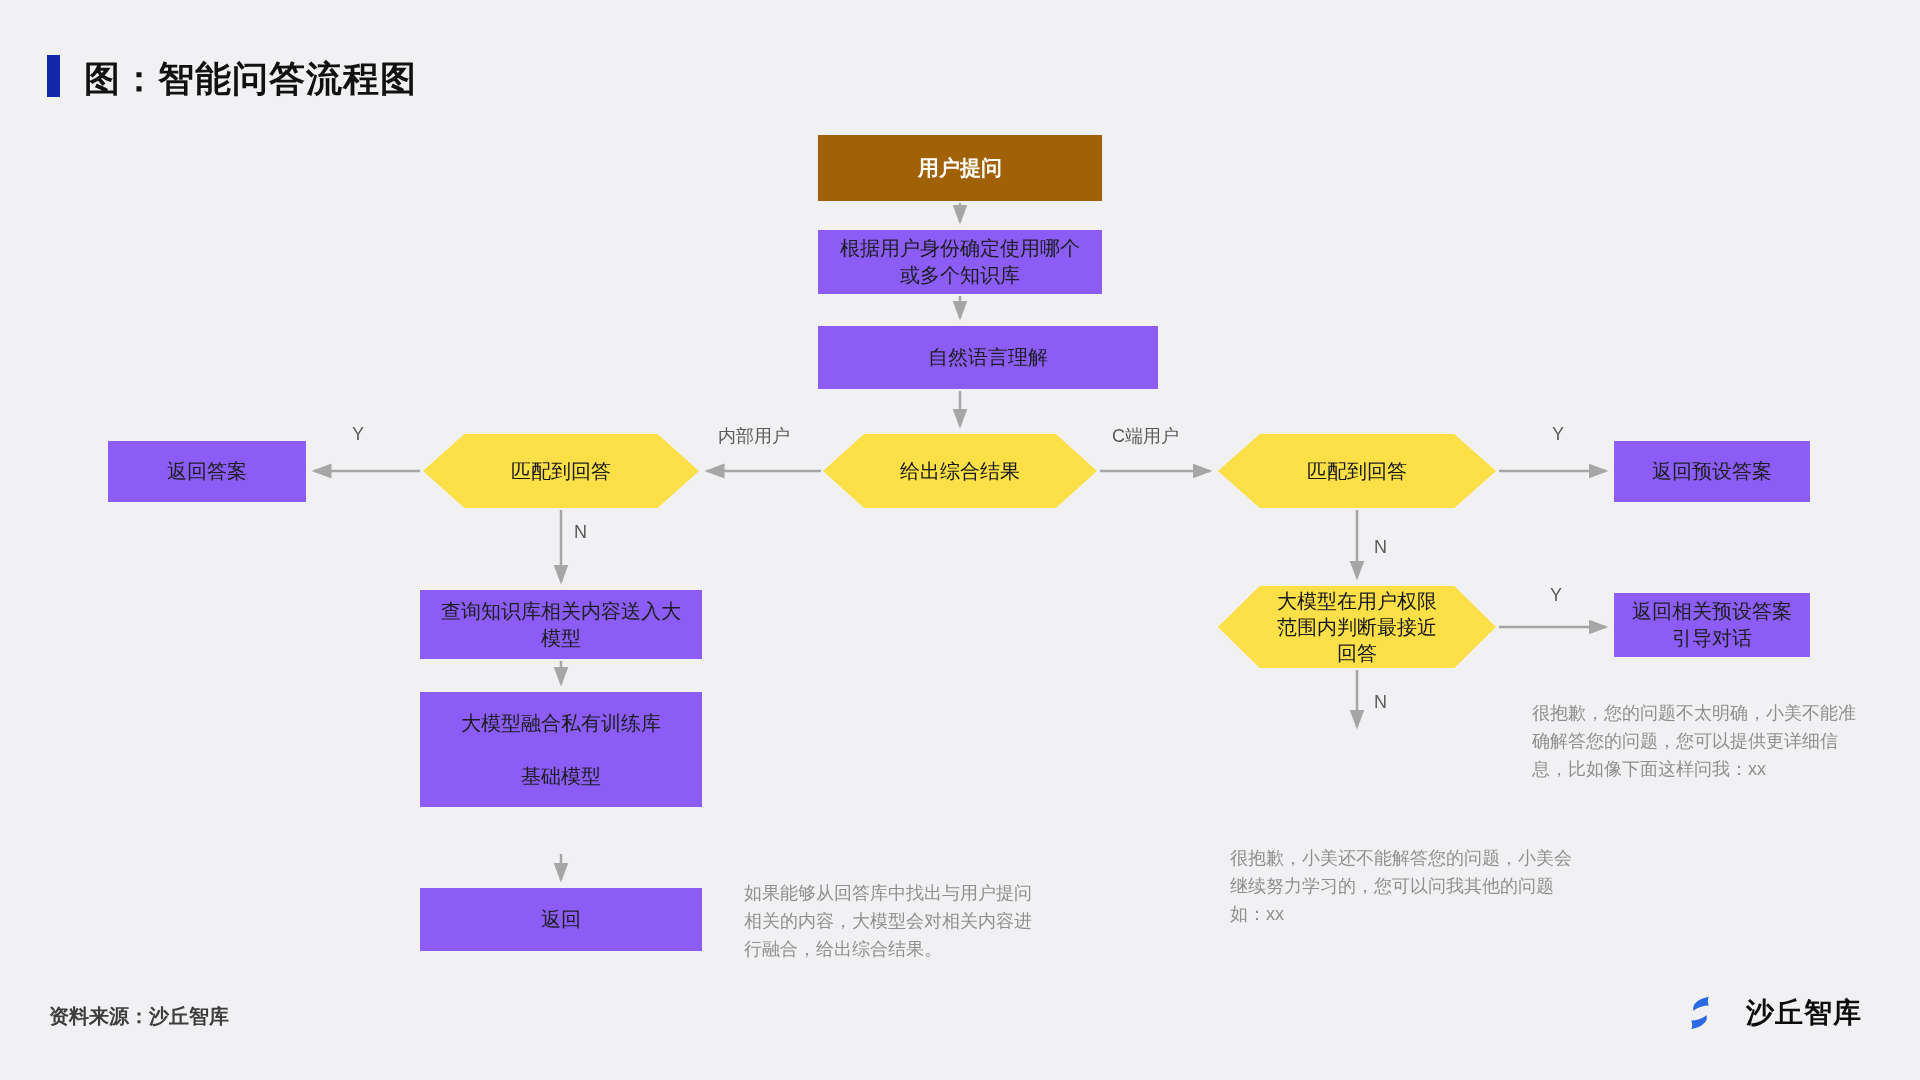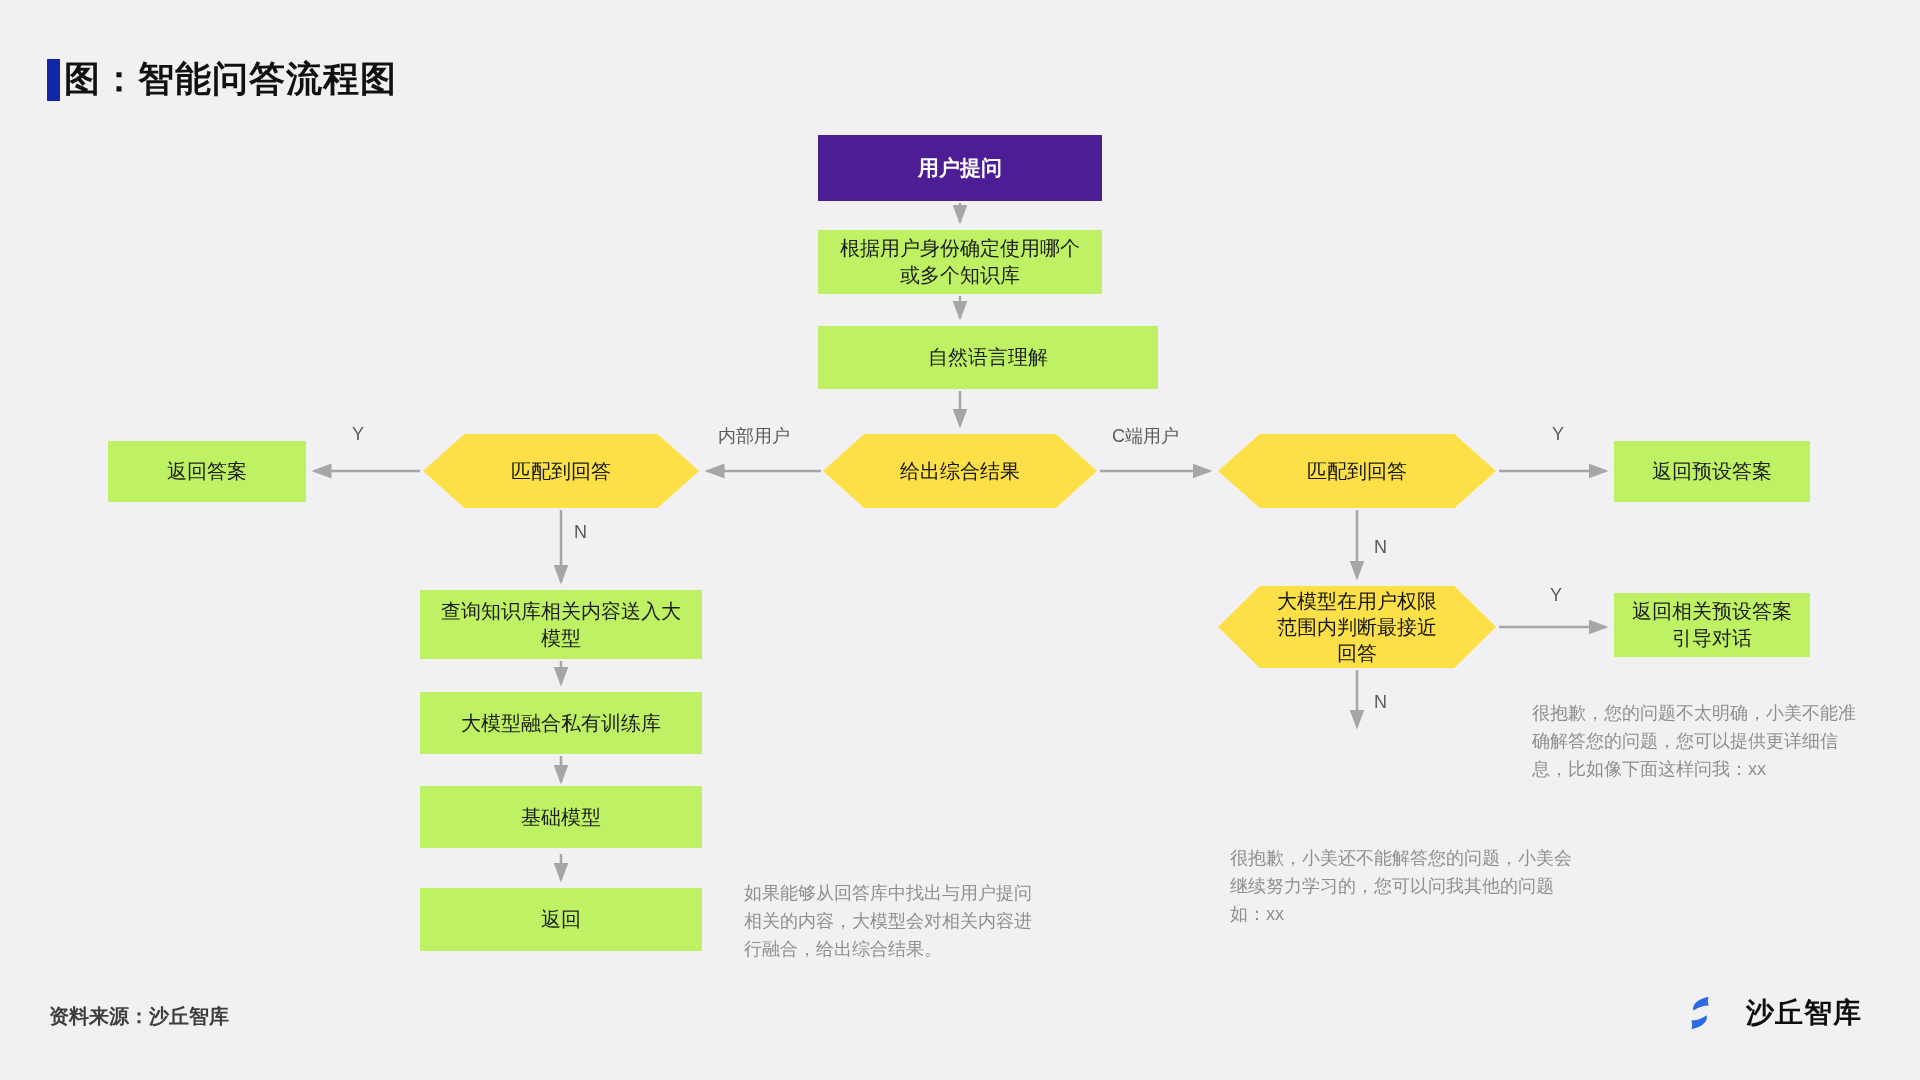--- a/index.html
+++ b/index.html
@@ -4,51 +4,51 @@
 <style>
   html,body{margin:0;padding:0;}
   body{
     background:#f1f1f3;
     font-family:"Liberation Sans","DejaVu Sans",sans-serif;
     width:1920px;height:1080px;overflow:hidden;
   }
   .canvas{position:relative;width:1920px;height:1080px;background:#f1f1f3;}
 
   
-  .title-wrap{position:absolute;left:47px;top:55px;display:flex;align-items:center;gap:4px;}
+  .title-wrap{position:absolute;left:47px;top:55px;display:flex;gap:24px;}
   .title-bar{width:13px;height:42px;background:#1226aa;}
   .title-text{font-size:36px;font-weight:700;color:#111;letter-spacing:1px;}
 
   
   .box{
     position:absolute;display:flex;align-items:center;justify-content:center;
-    text-align:center;background:#bef264;color:#1d1d1d;
+    text-align:center;background:#8b5cf6;color:#1d1d1d;
     font-size:20px;line-height:1.35;padding:0 14px;box-sizing:border-box;
   }
-  .box.primary{background:#4c1d95;color:#ffffff;font-weight:700;font-size:21px;}
+  .box.primary{background:#a16207;color:#ffffff;font-weight:700;font-size:21px;}
   .hex{
     position:absolute;display:flex;align-items:center;justify-content:center;
     text-align:center;background:#fde047;color:#14171c;
     clip-path:polygon(0 50%,15% 0,85% 0,100% 50%,85% 100%,15% 100%);
     font-size:20px;line-height:1.3;padding:0 32px;box-sizing:border-box;
   }
   .hex.judge{padding:0 58px;}
 
   
   #n-user        {left:818px; top:135px; width:284px; height:66px;}
   #n-determine   {left:818px; top:230px; width:284px; height:64px;}
   #n-nlu         {left:818px; top:326px; width:340px; height:63px;}
   #n-kbmatch     {left:823px; top:434px; width:274px; height:74px;}
   #n-matchleft   {left:423px; top:434px; width:276px; height:74px;}
   #n-returnans   {left:108px; top:441px; width:198px; height:61px;}
   #n-matchright  {left:1218px;top:434px; width:278px; height:74px;}
   #n-returnpre   {left:1614px;top:441px; width:196px; height:61px;}
   #n-querykb     {left:420px; top:590px; width:282px; height:69px;}
   #n-fusion      {left:420px; top:692px; width:282px; height:62px;}
-  #n-basemodel   {left:420px; top:786px; width:282px; height:62px;}
+  #n-basemodel   {left:420px; top:745px; width:282px; height:62px;}
   #n-return      {left:420px; top:888px; width:282px; height:63px;}
   #n-judge       {left:1218px;top:586px; width:278px; height:82px;}
   #n-returnguide {left:1614px;top:593px; width:196px; height:64px;}
   #n-returncannot{left:1259px;top:735px; width:196px; height:63px;}
 
   
   .edge-label{position:absolute;color:#5a5a5a;font-size:18px;}
   #el-left-y   {left:352px; top:424px;}
   #el-internal {left:718px; top:424px;}
   #el-cuser    {left:1112px;top:424px;}

